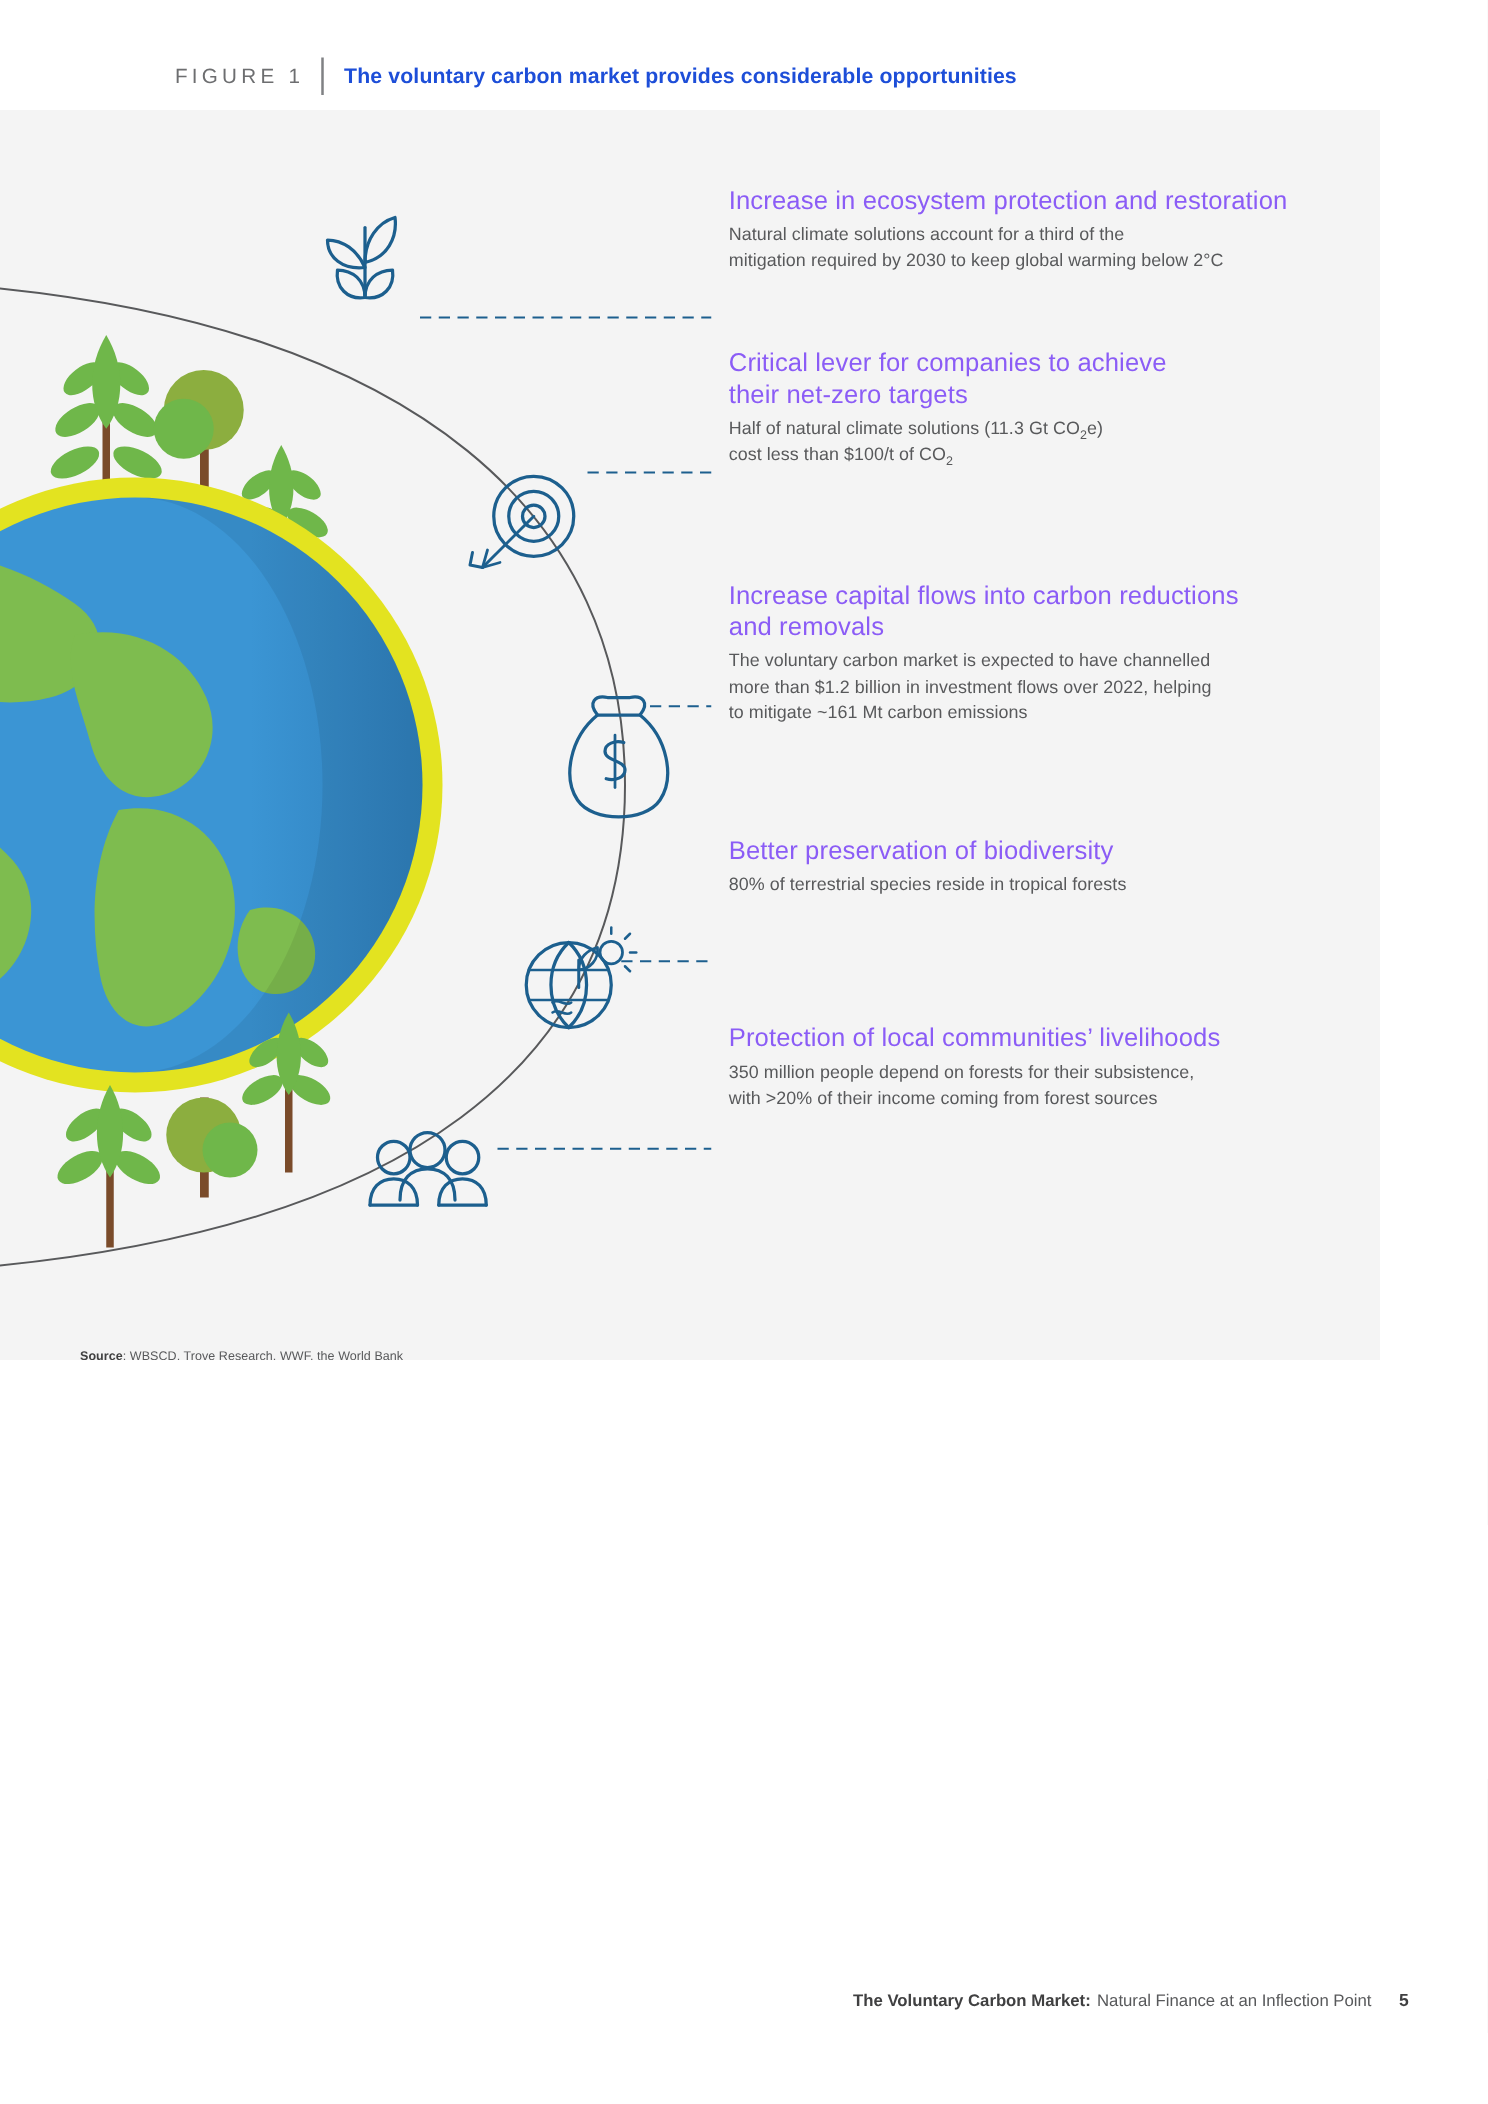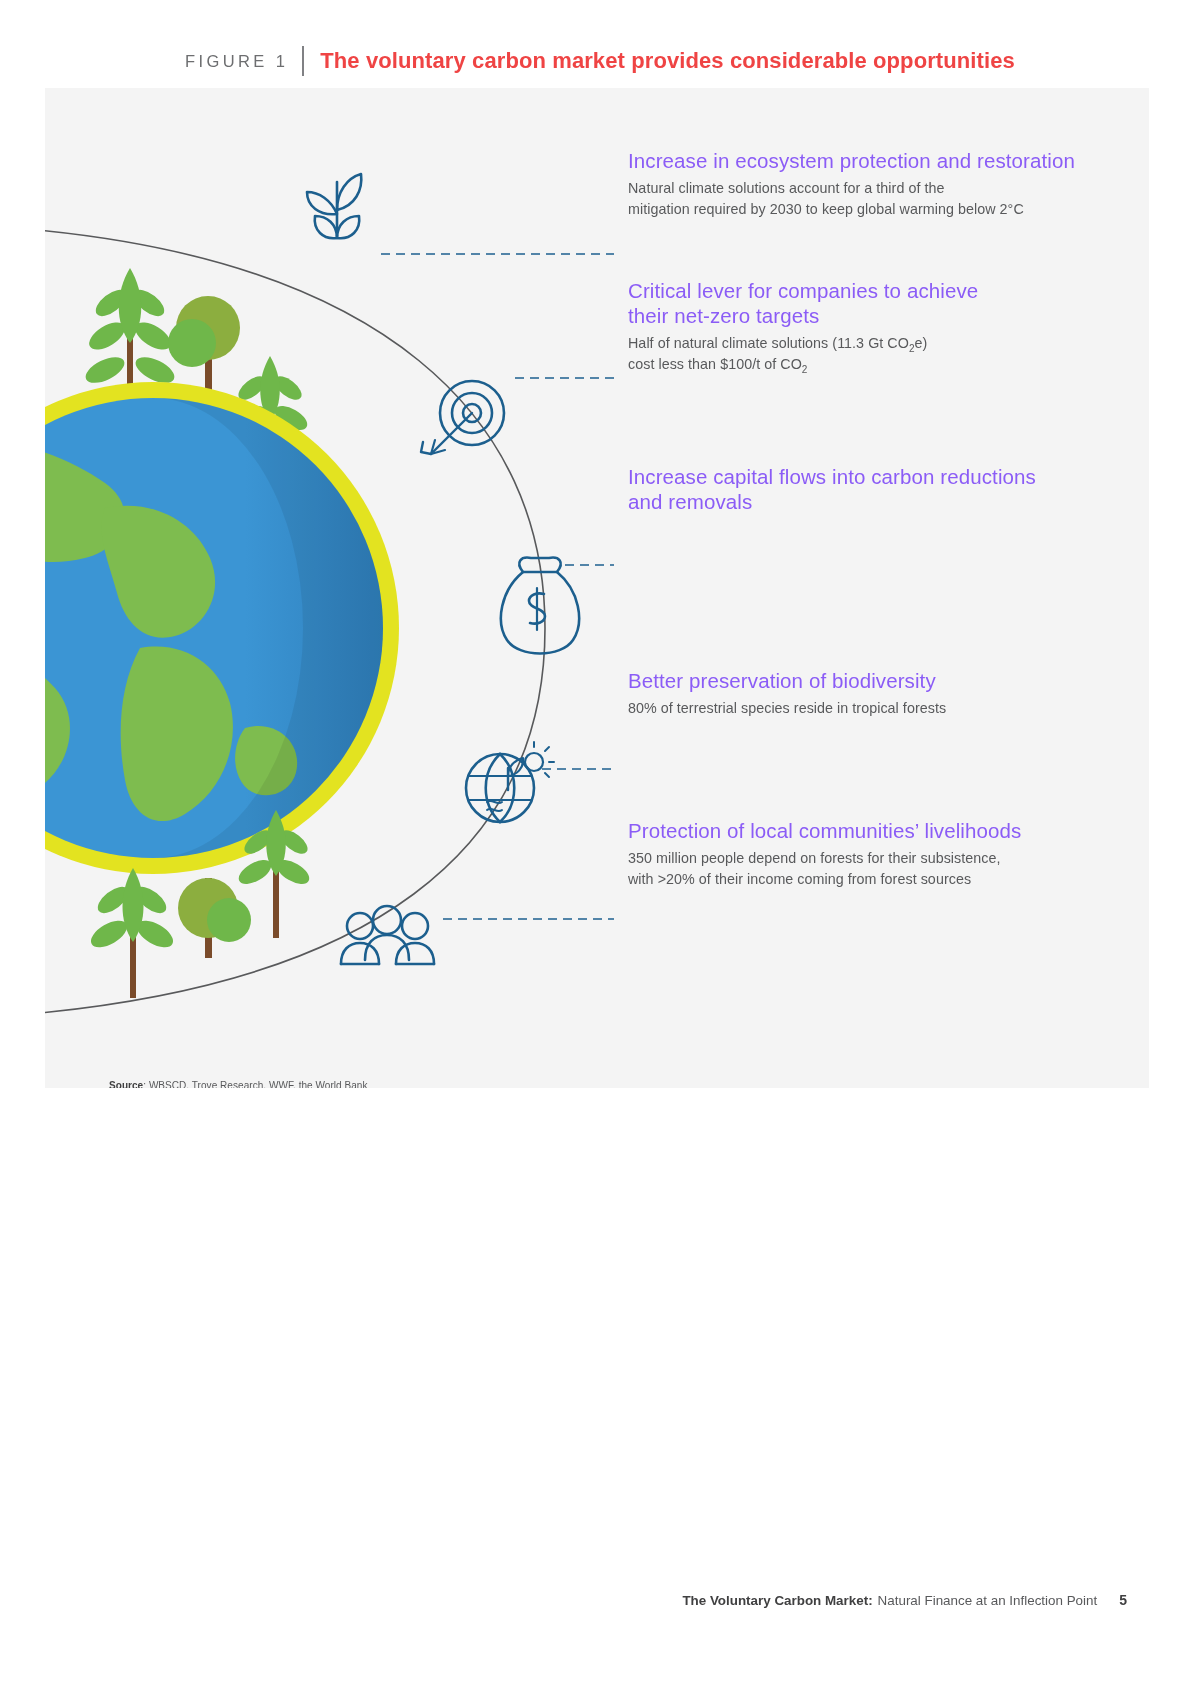--- a/index.html
+++ b/index.html
@@ -4,37 +4,37 @@
 <style>
   html,body{margin:0;padding:0;}
   body{
     width:1190px;height:1683px;
     background:#ffffff;
     font-family:"Liberation Sans", sans-serif;
     -webkit-font-smoothing:antialiased;
     position:relative;
     overflow:hidden;
   }
-  .page{position:absolute;inset:0;margin-left:45px;}
+  .page{position:absolute;inset:0;}
 
   
   .fig-header{
     position:absolute;left:140px;top:44px;
     display:flex;align-items:center;height:34px;
   }
   .fig-label{
     font-size:16.5px;letter-spacing:3.4px;color:#6d6e70;
     font-weight:400;white-space:nowrap;
   }
   .fig-divider{
     width:2px;height:30px;background:#808184;
     margin:0 16px 0 14px;
   }
   .fig-title{
-    font-size:22px;font-weight:700;color:#ef4444;
+    font-size:17px;font-weight:700;color:#1d4ed8;
     white-space:nowrap;letter-spacing:.1px;
   }
 
   
   .panel{
     position:absolute;left:0;top:88px;width:1104px;height:1000px;
     background:#f4f4f4;
     overflow:hidden;
   }
 
@@ -261,20 +261,25 @@
           <span>Half of natural climate solutions (11.3 Gt CO</span><sub>2</sub><span>e)</span><br>
           <span>cost less than $100/t of CO</span><sub>2</sub>
         </p>
       </div>
 
       <div class="item it3">
         <p class="head">
           <span>Increase capital flows into carbon reductions</span><br>
           <span>and removals</span>
         </p>
+        <p class="body">
+          <span>The voluntary carbon market is expected to have channelled</span><br>
+          <span>more than $1.2 billion in investment flows over 2022, helping</span><br>
+          <span>to mitigate ~161 Mt carbon emissions</span>
+        </p>
       </div>
 
       <div class="item it4">
         <p class="head">Better preservation of biodiversity</p>
         <p class="body">80% of terrestrial species reside in tropical forests</p>
       </div>
 
       <div class="item it5">
         <p class="head">Protection of local communities’ livelihoods</p>
         <p class="body">

